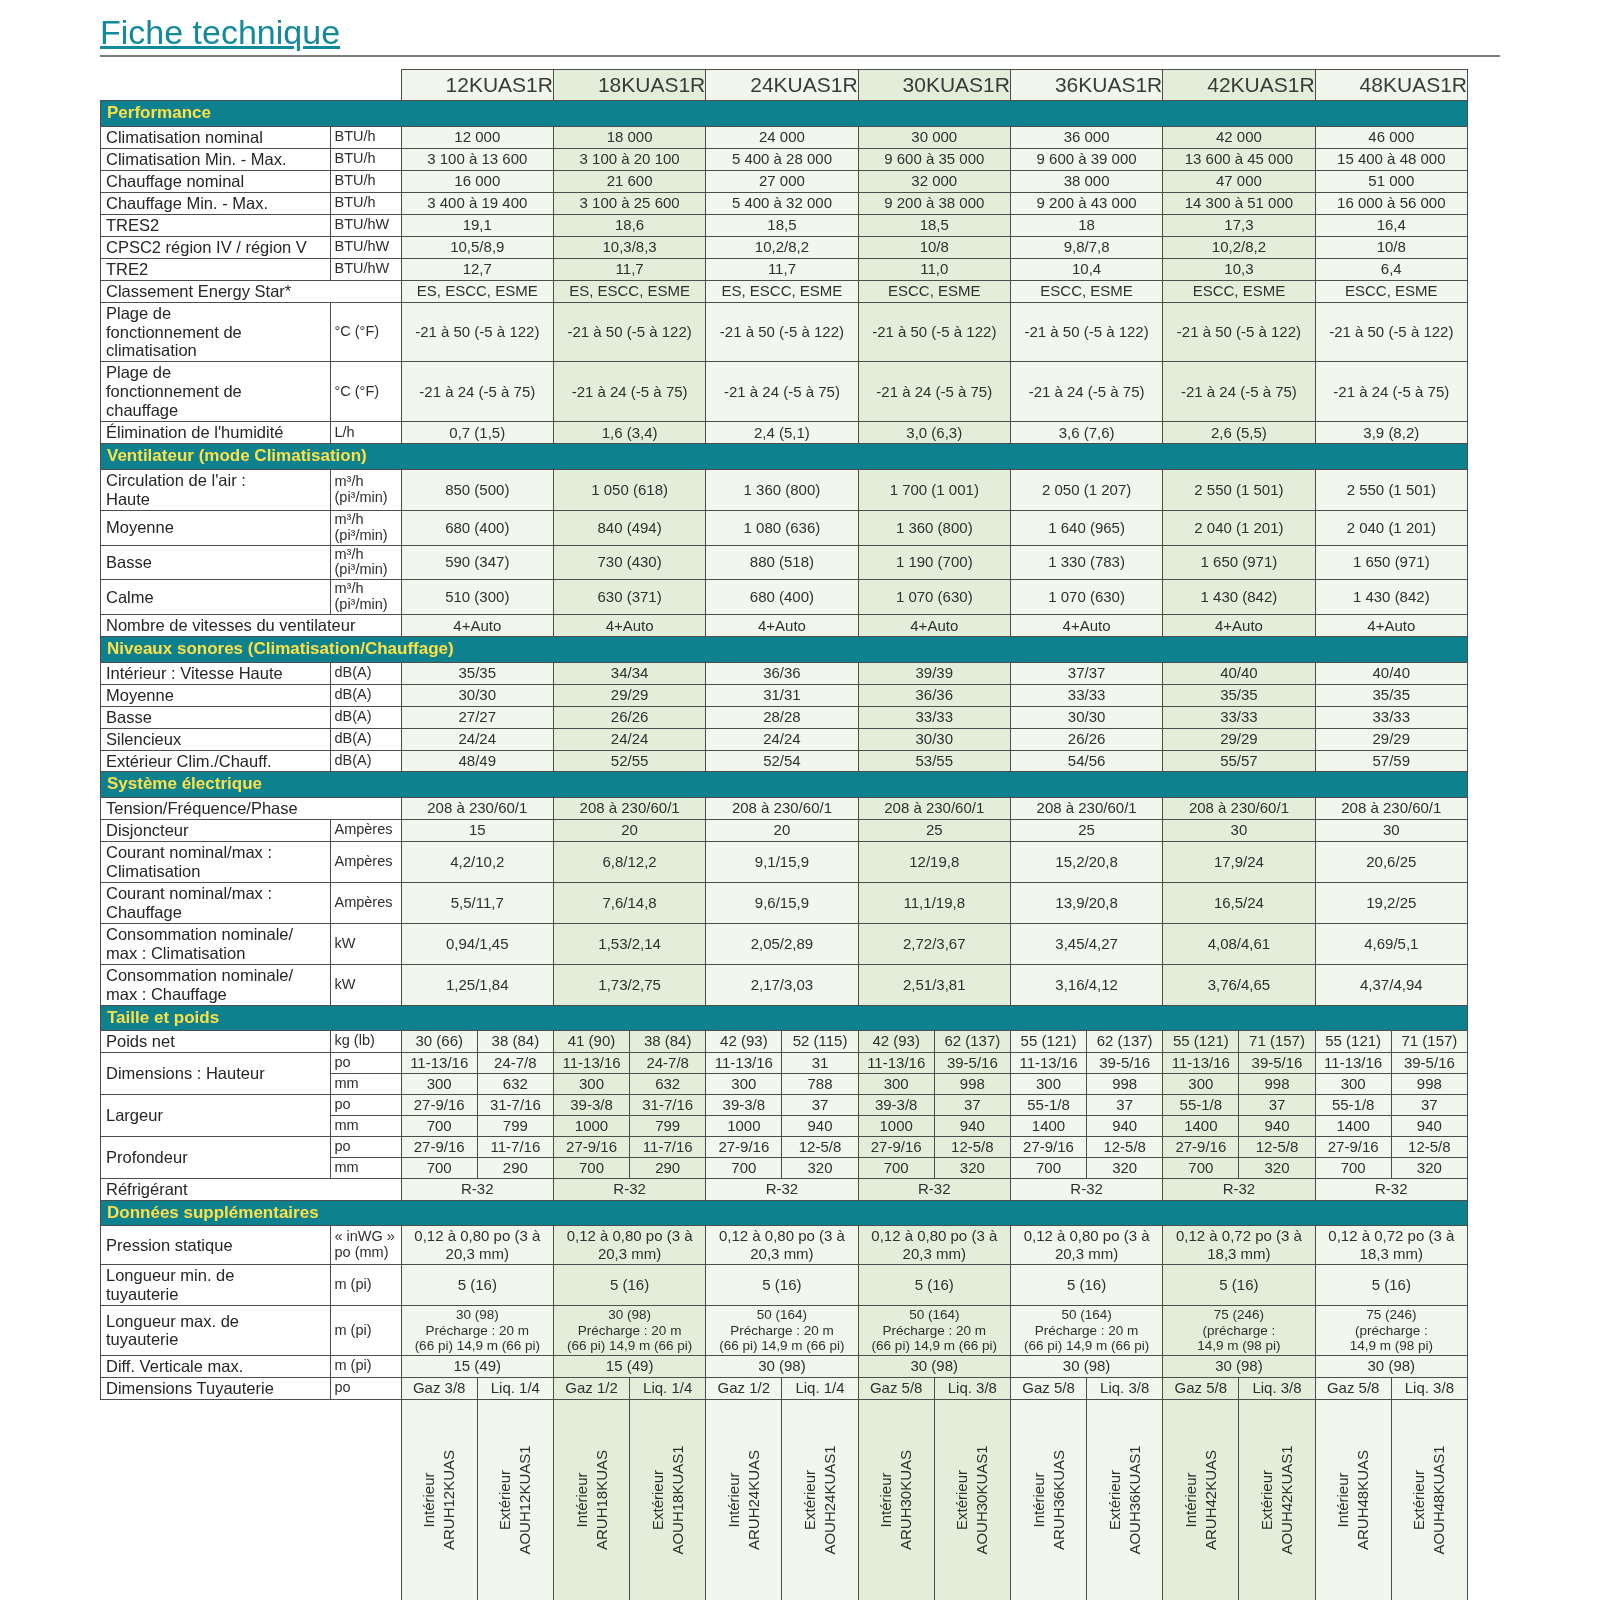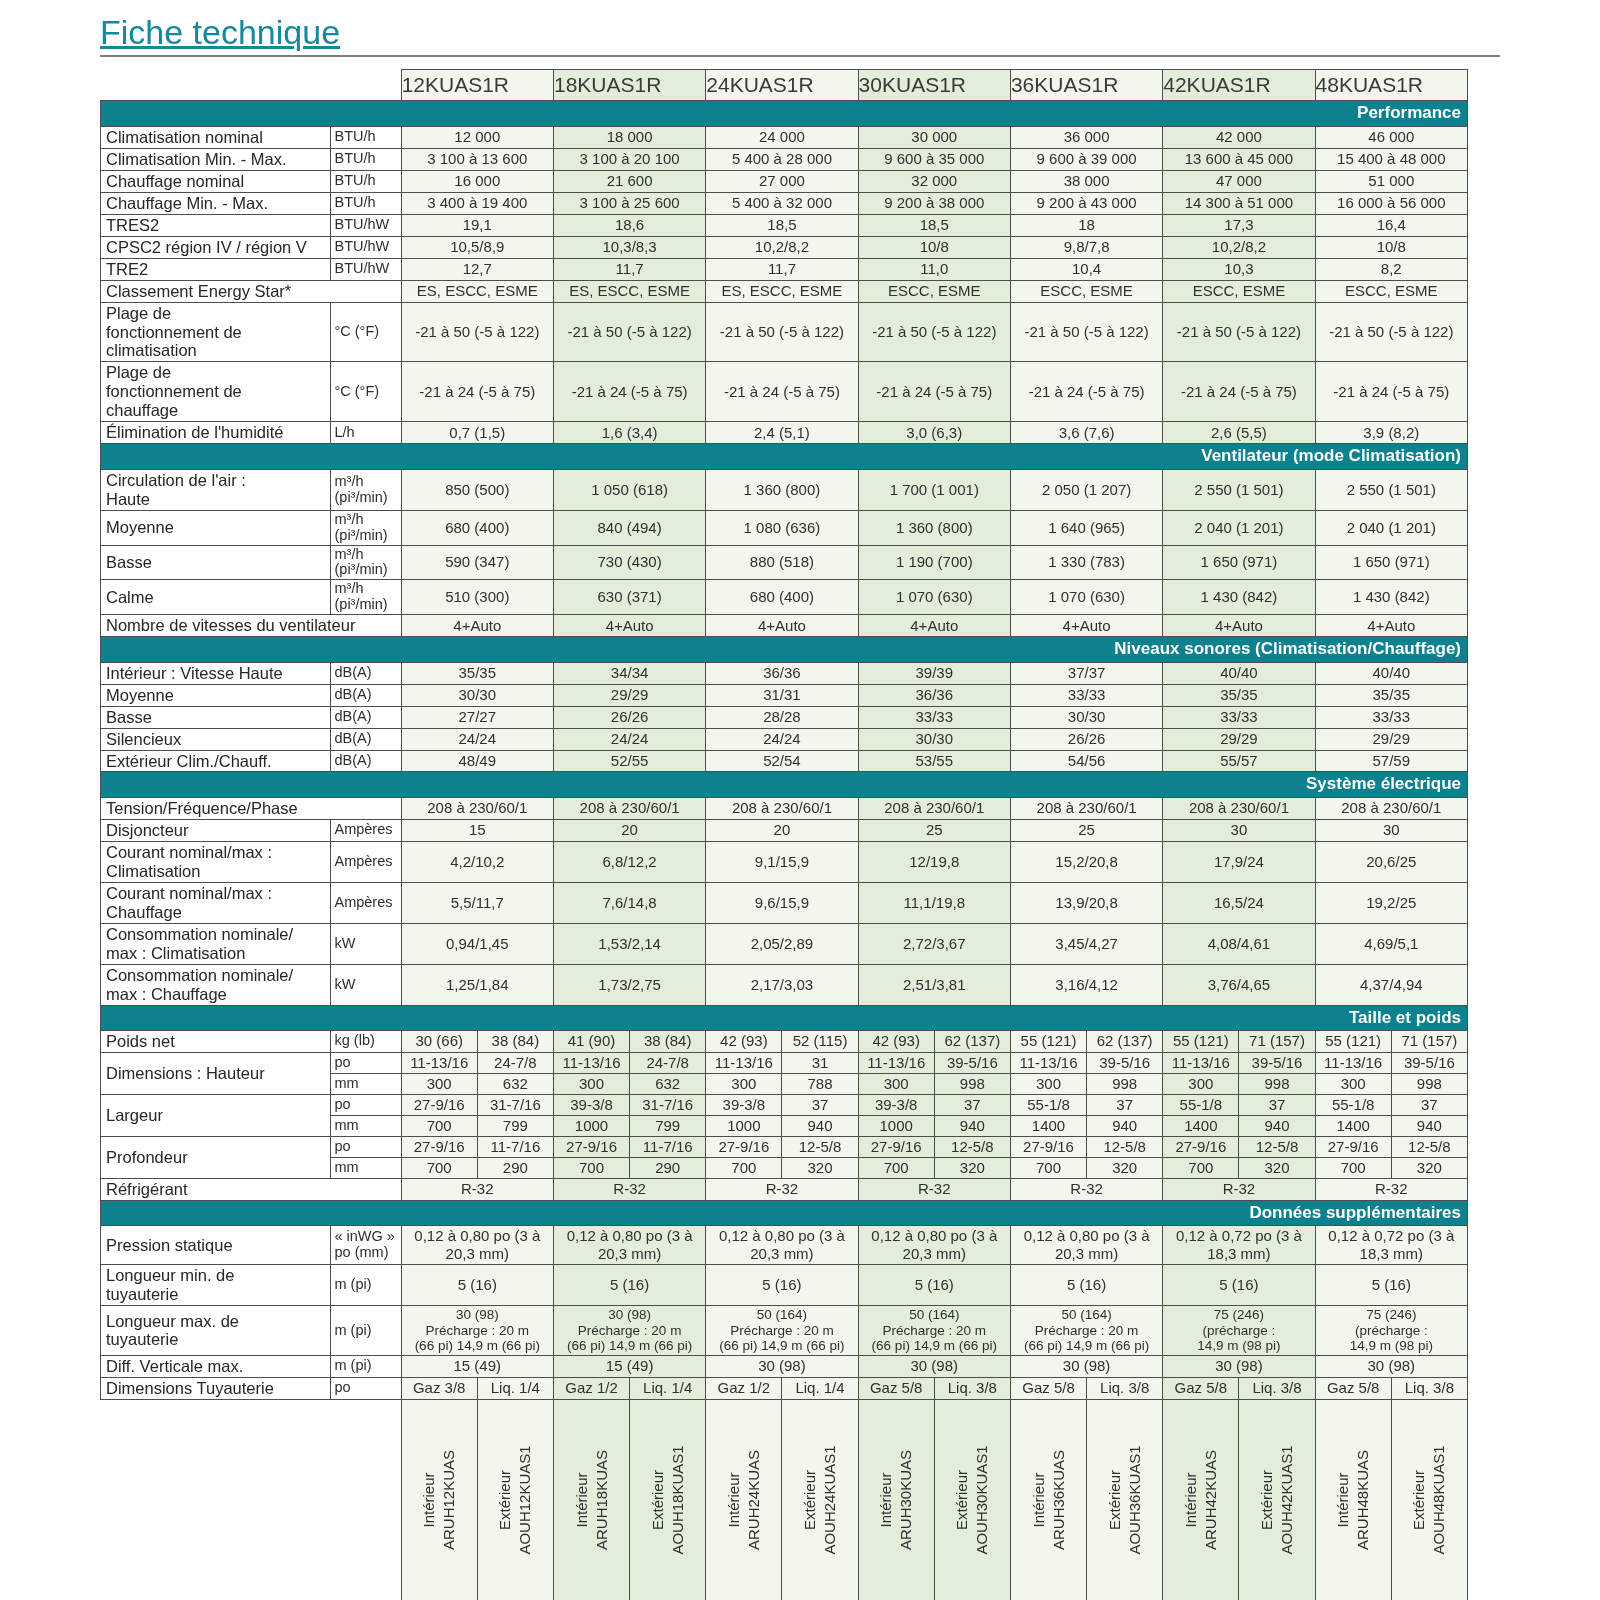--- a/index.html
+++ b/index.html
@@ -4,22 +4,22 @@
 <style>
   html,body{margin:0;padding:0;background:#ffffff;}
   body{width:1600px;height:1600px;overflow:hidden;font-family:"Liberation Sans",sans-serif;-webkit-font-smoothing:antialiased;}
   .page{position:absolute;left:100px;top:14px;width:1400px;}
   .title{color:#13899c;font-size:34px;font-weight:500;letter-spacing:0;line-height:1.1;margin:0 0 4px 0;text-decoration:underline;}
   .rule{height:0;border-top:2px solid #7d7d7d;width:1400px;margin-bottom:12px;}
   table.spec{border-collapse:collapse;table-layout:fixed;width:1368px;}
   col.c-label{width:230px;} col.c-unit{width:70px;} col.c-v{width:76px;}
   td{border:1.5px solid #4d4d4d;padding:1px 3px;vertical-align:middle;white-space:pre-line;color:#333;}
   td.blank{border:none;background:#fff;}
-  td.model-h{font-size:21px;text-align:left;color:#3a3a3a;padding:3px 0;font-weight:400;}
-  td.section-bar{background:#0d818e;color:#ffffff;font-weight:bold;font-size:17px;padding:2px 6px;line-height:1.2;text-align:right;}
+  td.model-h{font-size:21px;text-align:right;color:#3a3a3a;padding:3px 0;font-weight:400;}
+  td.section-bar{background:#0d818e;color:#fde047;font-weight:bold;font-size:17px;padding:2px 6px;line-height:1.2;}
   td.lbl{font-size:16.5px;color:#262626;line-height:1.15;padding-left:5px;background:#ffffff;margin-left:12px;}
   td.unit{font-size:14.5px;text-align:left;color:#2e2e2e;line-height:1.1;background:#ffffff;}
   td.val{font-size:15px;text-align:center;line-height:1.2;color:#303030;}
   td.small{font-size:13.5px;line-height:1.15;}
   .tint0{background:#f1f7ec;} .tint1{background:#e3eeda;}
   td.vcell{height:200px;position:relative;padding:0;}
   .vtext{position:absolute;left:50%;top:50%;transform:translate(-50%,-50%) rotate(-90deg);white-space:pre;font-size:15px;line-height:1.35;text-align:center;color:#2e2e2e;width:190px;}
 </style>
 </head>
 <body>
@@ -128,21 +128,21 @@
         </tr>
         <tr>
           <td class="lbl" colspan="1" rowspan="1">TRE2</td>
           <td class="unit">BTU/hW</td>
           <td class="val tint0" colspan="2">12,7</td>
           <td class="val tint1" colspan="2">11,7</td>
           <td class="val tint0" colspan="2">11,7</td>
           <td class="val tint1" colspan="2">11,0</td>
           <td class="val tint0" colspan="2">10,4</td>
           <td class="val tint1" colspan="2">10,3</td>
-          <td class="val tint0" colspan="2">8,2</td>
+          <td class="val tint0" colspan="2">6,4</td>
         </tr>
         <tr>
           <td class="lbl" colspan="2" rowspan="1">Classement Energy Star*</td>
           <td class="val tint0" colspan="2">ES, ESCC, ESME</td>
           <td class="val tint1" colspan="2">ES, ESCC, ESME</td>
           <td class="val tint0" colspan="2">ES, ESCC, ESME</td>
           <td class="val tint1" colspan="2">ESCC, ESME</td>
           <td class="val tint0" colspan="2">ESCC, ESME</td>
           <td class="val tint1" colspan="2">ESCC, ESME</td>
           <td class="val tint0" colspan="2">ESCC, ESME</td>

